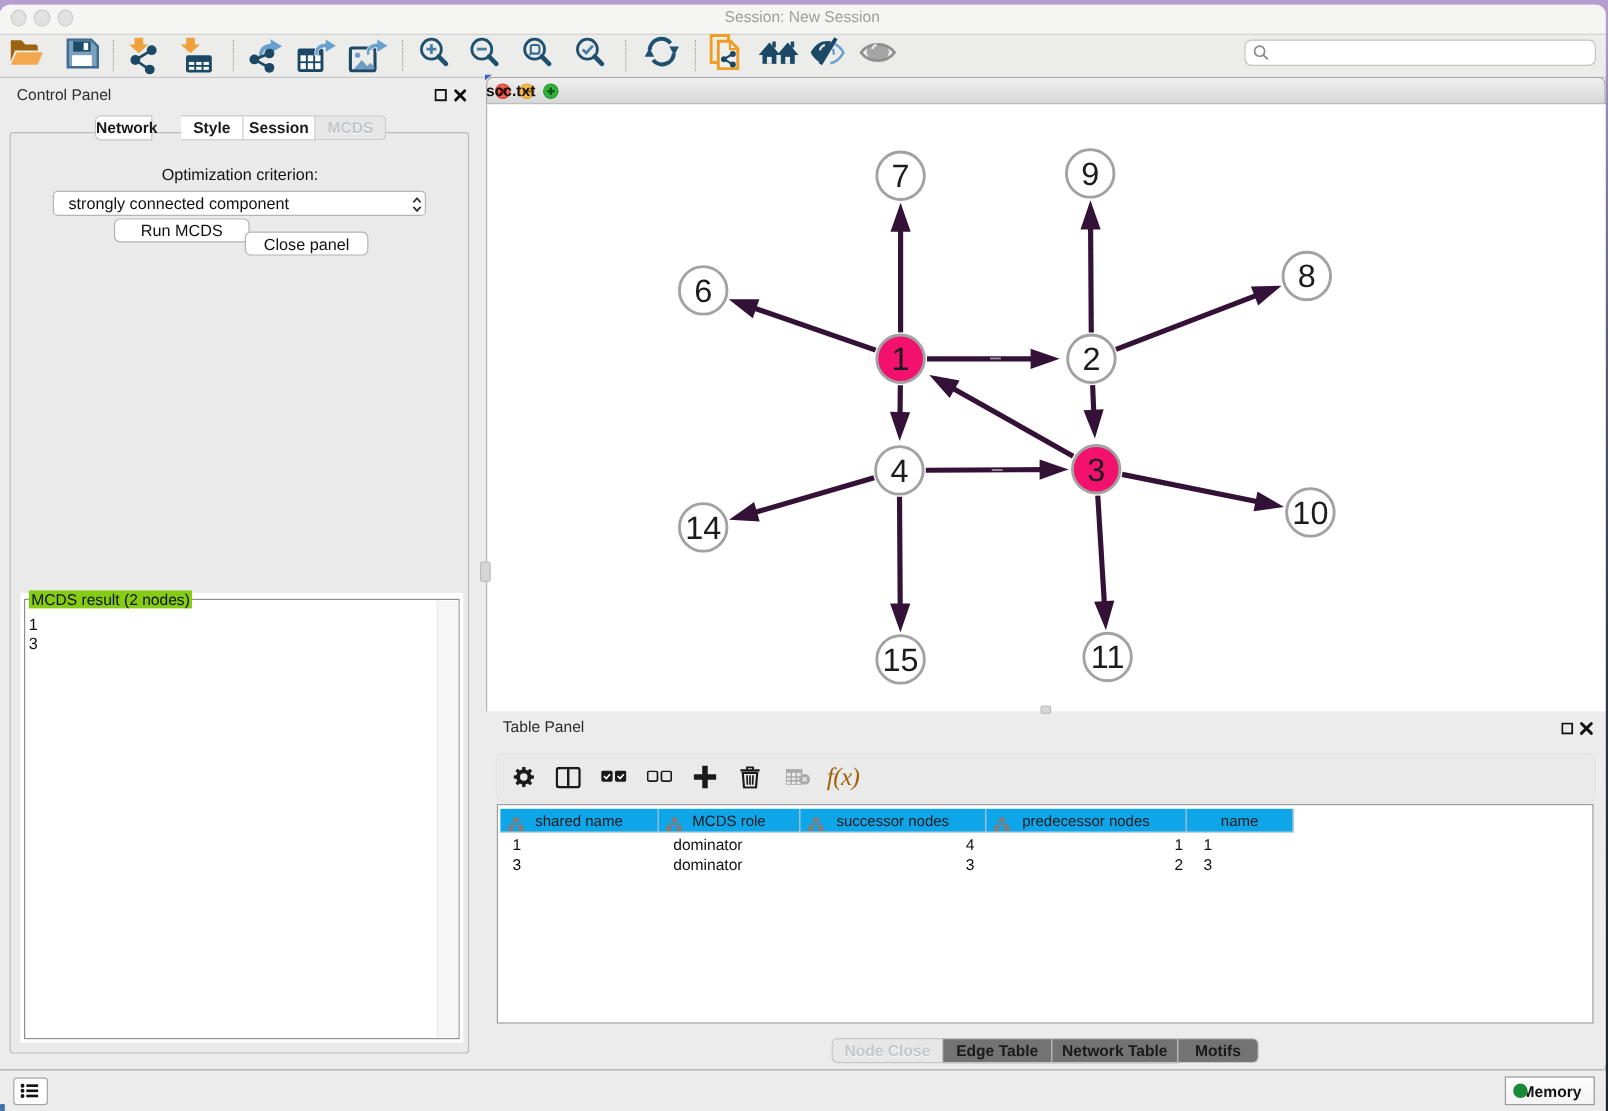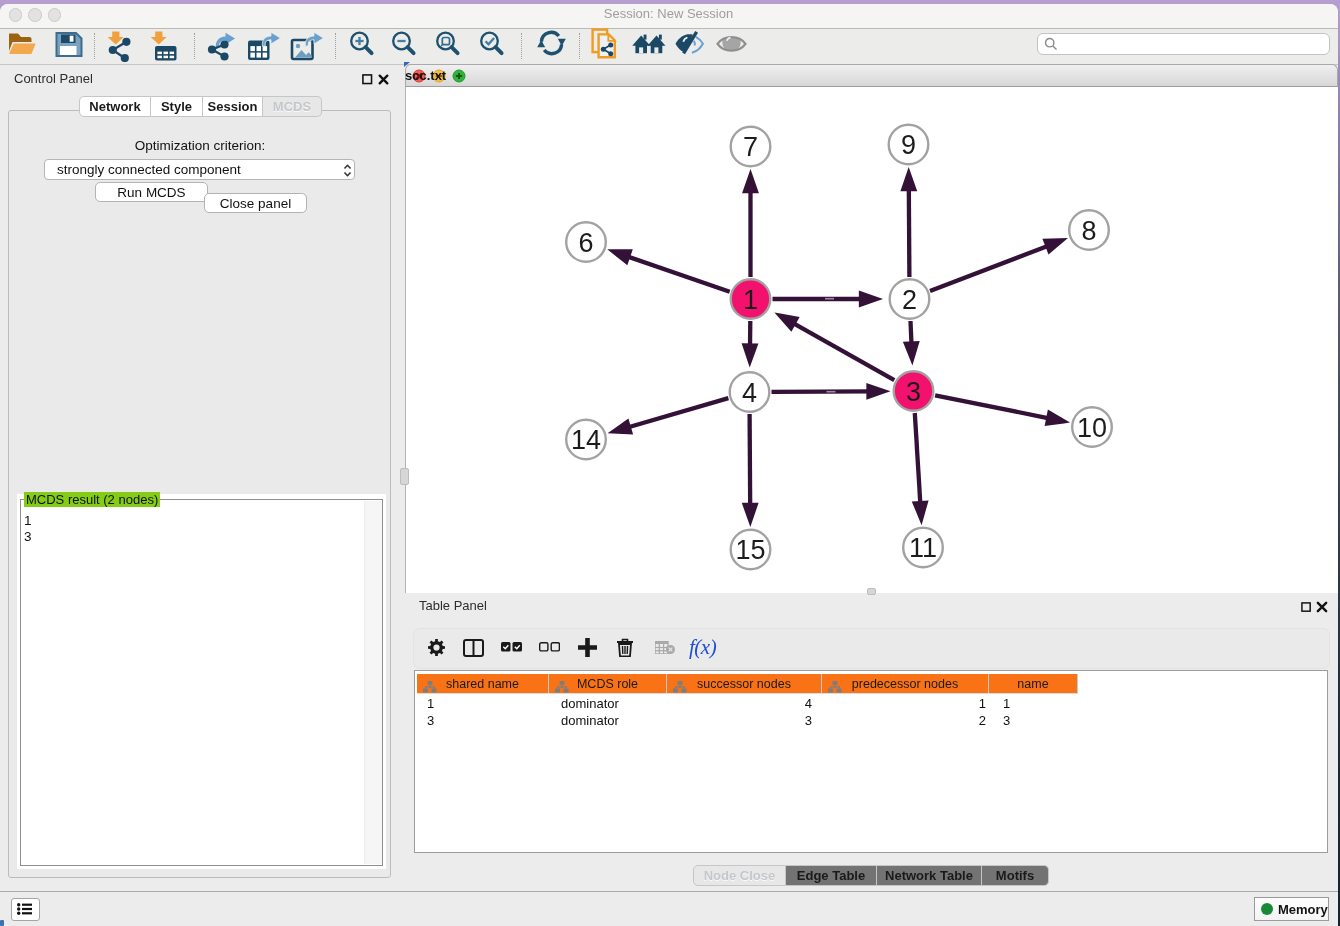--- a/index.html
+++ b/index.html
@@ -18,21 +18,21 @@
 .tabsel{background:#e7e7e7;color:#c3c7ca;text-shadow:0 1px 0 #fafafa;border-radius:0 5px 5px 0;border:1px solid #c6c6c6;border-left:none}
 .cpanel{position:absolute;left:8px;top:110px;width:383px;height:768px;background:#eaeaea;border:1px solid #bcbcbc;border-radius:3px;box-sizing:border-box}
 .btn{position:absolute;height:20px;background:#fff;border:1px solid #b3b3b3;border-radius:5px;font-size:13.5px;color:#111;text-align:center;line-height:19px;box-sizing:border-box}
 
 .scc-tb{position:absolute;left:405px;top:64px;width:933px;height:23px;background:linear-gradient(#f0f0f0,#d7d7d7);border:1px solid #a9a9a9;border-bottom:1px solid #9e9e9e;border-radius:6px 6px 0 0;box-sizing:border-box}
 .scc-canvas{position:absolute;left:405px;top:86.5px;width:933px;height:506px;background:#fff;border-left:1px solid #b3b3b3;box-sizing:border-box}
 
 .tp-bg{position:absolute;left:405px;top:592.5px;width:933px;height:295px;background:#ececec}
 .tp-toolbar{position:absolute;left:413px;top:628px;width:917px;height:41px;background:#eaeaea;border:1px solid #e3e3e3;border-radius:7px;box-sizing:border-box}
 .tbl{position:absolute;left:414px;top:670px;width:914px;height:183px;background:#fff;border:1px solid #9c9c9c;box-sizing:border-box}
-.th{position:absolute;top:673.5px;height:20px;background:#f97316;border-right:1px solid #c9c9c9;border-bottom:1px solid #dcdcdc;box-sizing:border-box;font-size:12.5px;color:#1a1a1a;text-align:center;line-height:20px}
+.th{position:absolute;top:673.5px;height:20px;background:#0ea5e9;border-right:1px solid #c9c9c9;border-bottom:1px solid #dcdcdc;box-sizing:border-box;font-size:12.5px;color:#1a1a1a;text-align:center;line-height:20px}
 .td{position:absolute;height:17px;font-size:13px;color:#111;line-height:17px}
 .btab{position:absolute;top:865px;height:21px;background:#737373;border:1px solid #c6c6c6;border-left:none;font-size:13px;font-weight:bold;color:#1a1a1a;text-align:center;line-height:20px;box-sizing:border-box}
 .btab.tabsel{background:#e7e7e7;color:#c3c7ca;text-shadow:0 1px 0 #fafafa;border-radius:5px 0 0 5px;border-left:1px solid #c6c6c6}
 .btablast{border-radius:0 5px 5px 0}
 
 .status{position:absolute;left:0;top:891px;width:1337.5px;height:35px;background:#ececec;border-top:1px solid #ababab}
 </style></head><body>
 <div class="win"></div>
 <div class="titlebar"></div>
 <div class="tl" style="left:8.5px"></div>
@@ -205,21 +205,21 @@
   </svg>
 
 <div class="cp-title">Control Panel</div>
 <svg class="abs" style="left:362px;top:74px" width="11" height="11" viewBox="0 0 12 12">
     <rect x="1" y="1" width="9.4" height="9.4" fill="none" stroke="#111" stroke-width="1.7"></rect>
   </svg>
 <svg class="abs" style="left:378px;top:74px" width="11" height="11" viewBox="0 0 13 13">
     <path d="M2 2 L11 11 M11 2 L2 11" stroke="#111" stroke-width="2.8" stroke-linecap="round"></path>
   </svg>
 <div class="cpanel"></div>
-<div class="tab tabfirst" style="left:79px;width:72px">Network</div>
+<div class="tab tabfirst" style="left:79px;width:48px">Network</div>
 <div class="tab" style="left:151px;width:52px">Style</div>
 <div class="tab" style="left:203px;width:60px">Session</div>
 <div class="tab tabsel" style="left:263px;width:59px">MCDS</div>
 <div class="abs" style="left:9px;top:138px;width:382px;text-align:center;font-size:13.5px;color:#111">Optimization criterion:</div>
 <div class="abs" style="left:44px;top:159px;width:311px;height:21px;background:#fff;border:1px solid #b5b5b5;border-radius:4px;box-sizing:border-box"></div>
 <div class="abs" style="left:57px;top:162px;font-size:13.5px;color:#111">strongly connected component</div>
 <svg class="abs" style="left:343px;top:164px" width="9" height="13" viewBox="0 0 9 13">
     <path d="M1.5 4.6 L4.5 1.2 L7.5 4.6 M1.5 8.4 L4.5 11.8 L7.5 8.4" fill="none" stroke="#333" stroke-width="1.5" stroke-linejoin="round"></path>
   </svg>
 <div class="btn" style="left:95px;top:182px;width:113px">Run MCDS</div>
@@ -347,21 +347,21 @@
       <rect x="0" y="0" width="13" height="3"></rect>
       <rect x="0" y="0" width="13" height="13" fill="none" stroke="#a9a9a9" stroke-width="1.4"></rect>
       <line x1="4.3" y1="0" x2="4.3" y2="13" stroke="#a9a9a9" stroke-width="1.2"></line>
       <line x1="8.6" y1="0" x2="8.6" y2="13" stroke="#a9a9a9" stroke-width="1.2"></line>
       <line x1="0" y1="6.5" x2="13" y2="6.5" stroke="#a9a9a9" stroke-width="1.2"></line>
       <line x1="0" y1="9.7" x2="13" y2="9.7" stroke="#a9a9a9" stroke-width="1.2"></line>
       <circle cx="15.5" cy="8.5" r="4.5"></circle>
     </g>
     <path d="M13.7 6.7 l3.6 3.6 M17.3 6.7 l-3.6 3.6" stroke="#e9e9e9" stroke-width="1.2"></path>
   </svg>
-<div class="abs" style="left:689px;top:635px;font-family:'Liberation Serif',serif;font-style:italic;font-size:21px;letter-spacing:-0.5px;color:#1d4ed8">f(x)</div>
+<div class="abs" style="left:689px;top:635px;font-family:'Liberation Serif',serif;font-style:italic;font-size:21px;letter-spacing:-0.5px;color:#a16207">f(x)</div>
 <div class="tbl"></div>
 <div class="th" style="left:417px;width:132px"><span style="position:absolute;left:6px;top:4px"><svg width="14" height="12" viewBox="0 0 14 12" style="vertical-align:-1px">
         <g fill="#7d7d7d">
           <rect x="4.5" y="0" width="5" height="4" rx="0.5"></rect>
           <rect x="0" y="7.5" width="5" height="4" rx="0.5"></rect>
           <rect x="8.5" y="7.5" width="5" height="4" rx="0.5"></rect>
         </g>
         <g stroke="#7d7d7d" stroke-width="1.2" fill="none">
           <path d="M7 4v2M2.5 7.5v-1.7h9v1.7M7 4v3.5"></path>
         </g>
@@ -420,14 +420,14 @@
 <svg class="abs" style="left:17px;top:903px" width="15" height="12" viewBox="0 0 15 12">
     <g fill="#111">
       <circle cx="1.7" cy="1.7" r="1.7"></circle>
       <circle cx="1.7" cy="6" r="1.7"></circle>
       <circle cx="1.7" cy="10.3" r="1.7"></circle>
       <rect x="5" y="0.6" width="10" height="2.2"></rect>
       <rect x="5" y="4.9" width="10" height="2.2"></rect>
       <rect x="5" y="9.2" width="10" height="2.2"></rect>
     </g>
   </svg>
-<div class="abs" style="left:1254px;top:897px;width:75px;height:24px;background:linear-gradient(#fdfdfd,#f4f4f4);border:1px solid #9a9a9a;font-size:13px;font-weight:bold;color:#111;line-height:23px;text-align:left;padding-left:23px;box-sizing:border-box">Memory</div>
+<div class="abs" style="left:1254px;top:897px;width:75px;height:24px;background:linear-gradient(#fdfdfd,#f4f4f4);border:1px solid #9a9a9a;font-size:13px;font-weight:bold;color:#111;line-height:23px;text-align:left;padding-left:13px;box-sizing:border-box">Memory</div>
 <div class="abs" style="left:1261px;top:903px;width:12px;height:12px;border-radius:50%;background:#188937"></div>
 <div class="abs" style="left:0px;top:920px;width:4px;height:6px;background:#3f6fae;border-radius:1px"></div>
 </body></html>

